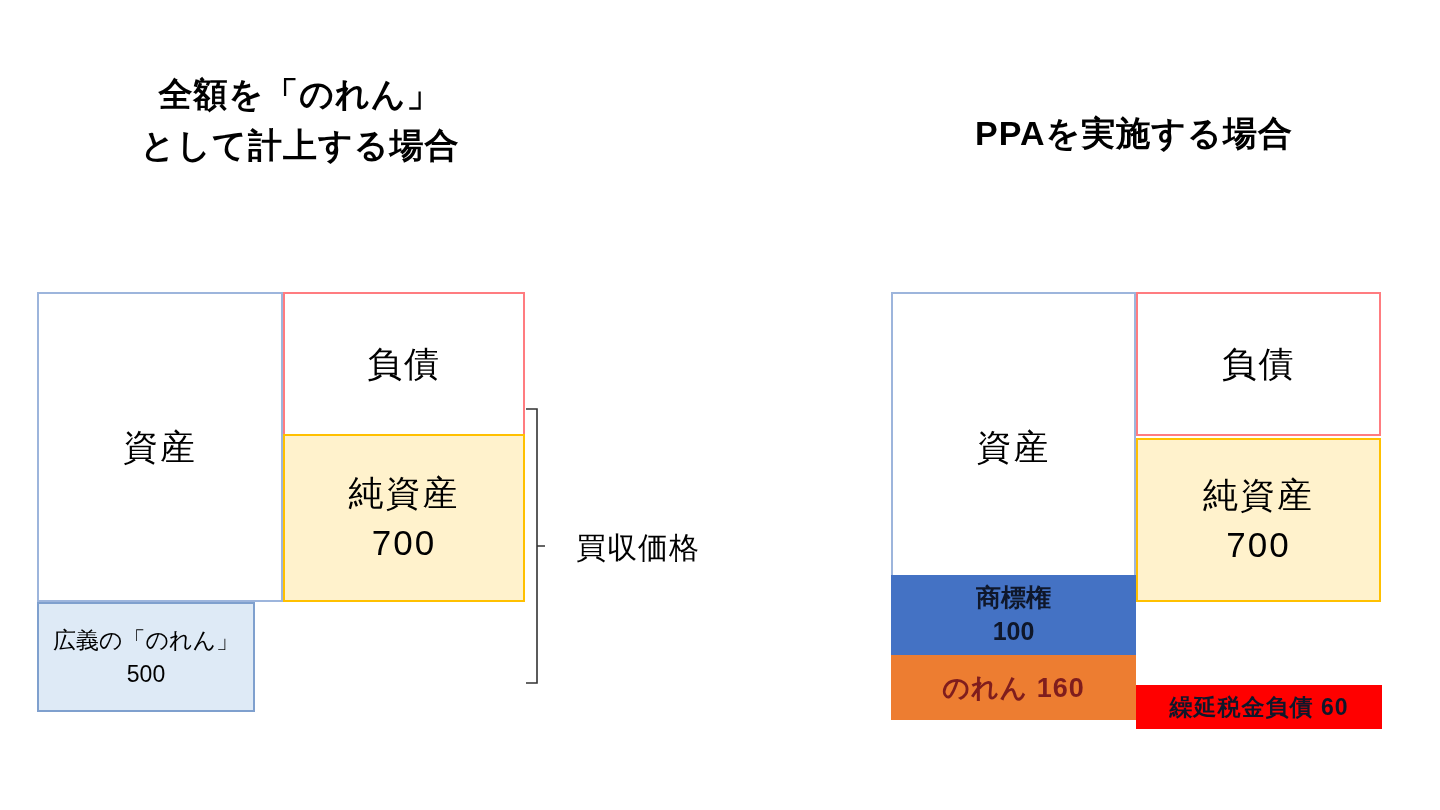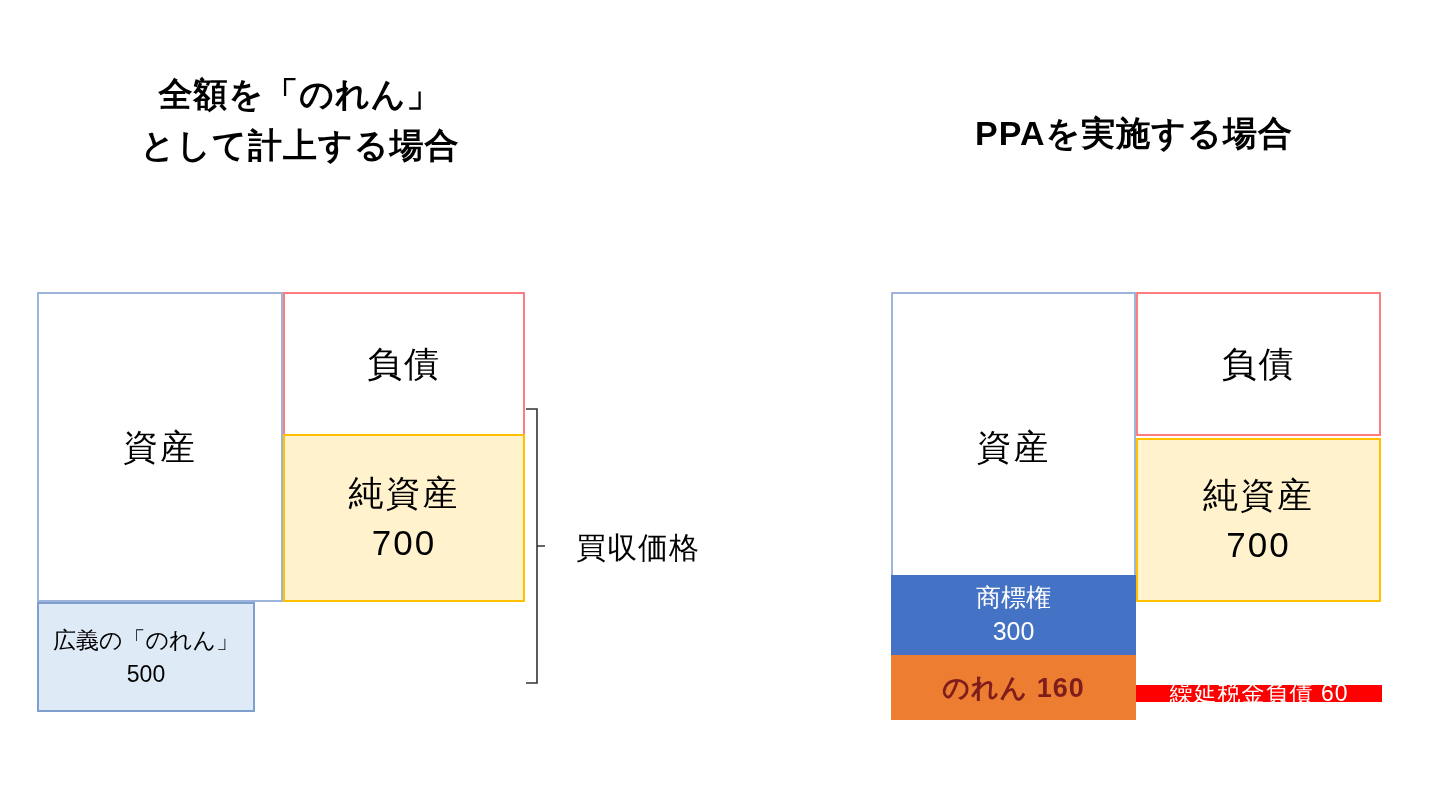--- a/index.html
+++ b/index.html
@@ -8,21 +8,21 @@
     font-family:"Liberation Sans","DejaVu Sans",sans-serif;color:#000;
     overflow:hidden;
   }
   .abs{position:absolute;box-sizing:border-box;}
   .title{font-size:34px;font-weight:700;text-align:center;line-height:1.5;letter-spacing:1px;}
   .box{display:flex;flex-direction:column;align-items:center;justify-content:center;text-align:center;}
   .box-border{border:2px solid transparent;background:#fff;margin-top:28px;}
   .big-label{font-size:35px;letter-spacing:2px;}
   .two-line{line-height:1.42;}
   .small-label{font-size:23px;line-height:1.5;}
-  .white-bold{color:#ffffff;font-weight:400;}
+  .white-bold{color:#0f172a;font-weight:700;}
   .blk-bold{color:#7f1d1d;font-weight:700;}
   .trademark-text{font-size:25px;line-height:1.35;}
   .goodwill-text{font-size:27px;letter-spacing:1px;}
   .deferred-text{font-size:23px;letter-spacing:1px;}
   .bracket-label{font-size:30px;letter-spacing:1px;white-space:nowrap;}
 </style>
 </head>
 <body>
 
 <div class="canvas">
@@ -66,24 +66,24 @@
     <span class="big-label">負債</span>
   </div>
 
   <div class="abs box box-border two-line" style="left: 1136px; top: 410px; width: 245px; height: 164px; background-color: rgb(255, 242, 204); border-color: rgb(255, 192, 0);">
     <div class="big-label">純資産</div>
     <div class="big-label">700</div>
   </div>
 
   <div class="abs box white-bold trademark-text" style="left: 891px; top: 575px; width: 245px; height: 80px; background-color: rgb(68, 114, 196);">
     <div>商標権</div>
-    <div>300</div>
+    <div>100</div>
   </div>
 
   <div class="abs box blk-bold goodwill-text" style="left: 891px; top: 655px; width: 245px; height: 65px; background-color: rgb(237, 125, 49);">
     <div>のれん 160</div>
   </div>
 
-  <div class="abs box white-bold deferred-text" style="left: 1136px; top: 685px; width: 246px; height: 17px; background-color: rgb(255, 0, 0);">
+  <div class="abs box white-bold deferred-text" style="left: 1136px; top: 685px; width: 246px; height: 44px; background-color: rgb(255, 0, 0);">
     <div>繰延税金負債 60</div>
   </div>
 
 </div>
 
 </body></html>

